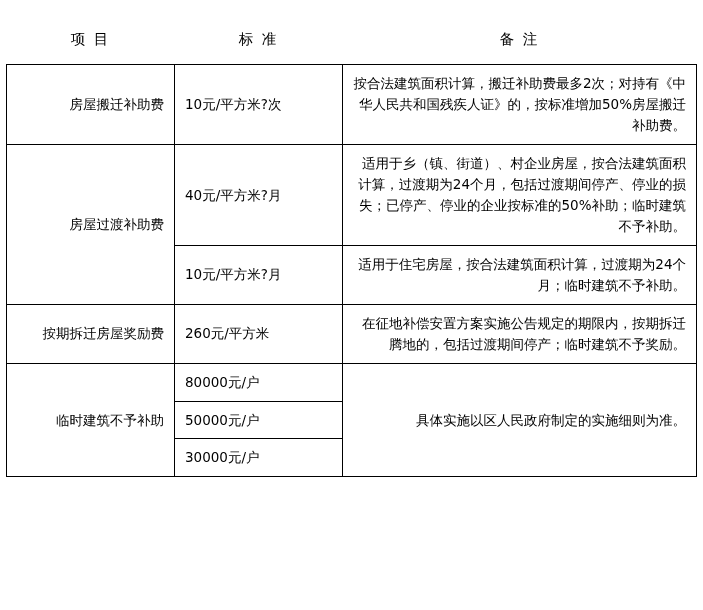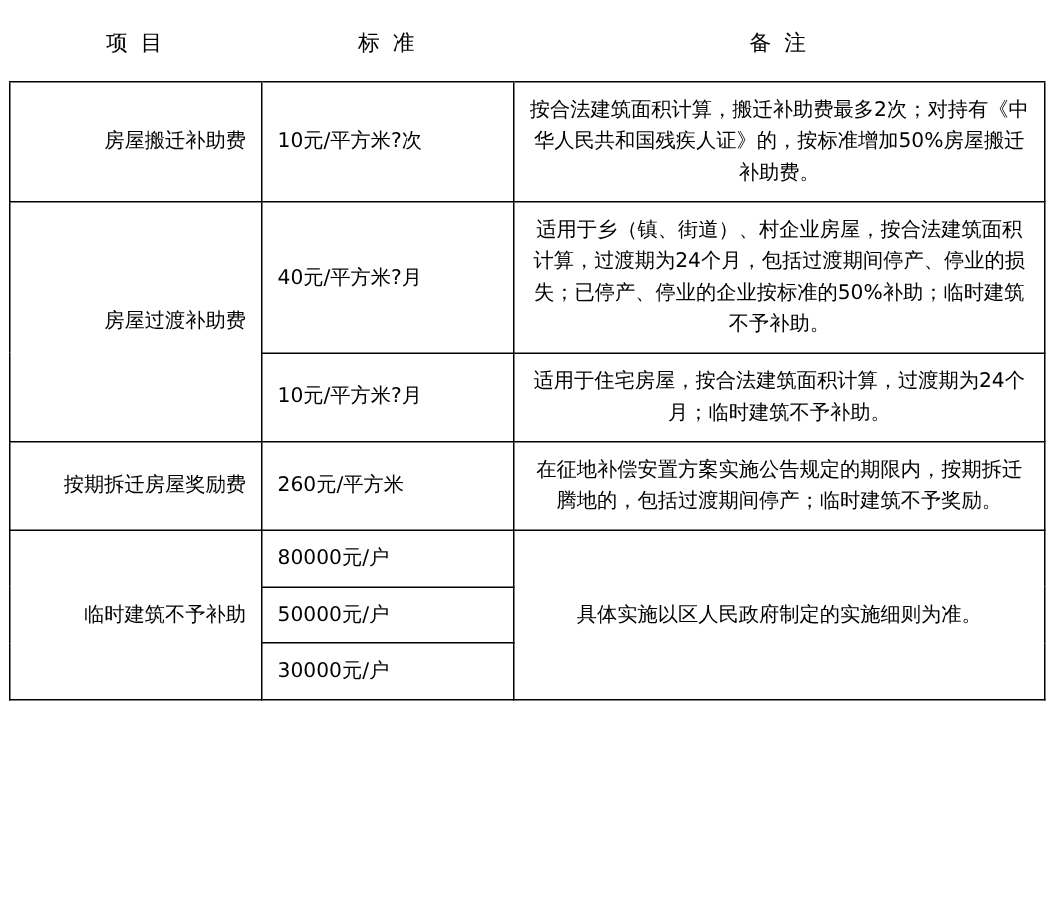--- a/index.html
+++ b/index.html
@@ -11,21 +11,21 @@
     width: 703px;
     height: 610px;
     font-family: "DejaVu Sans", "Liberation Sans", sans-serif;
     color: #000000;
     overflow: hidden;
   }
   .sheet {
     width: 621px;
     height: 610px;
     box-sizing: border-box;
-    padding: 4px 6px 4px 6px;
+    padding: 14px 6px 4px 6px;
   }
   table.comp-table {
     border-collapse: collapse;
     width: 691px;
     table-layout: fixed;
   }
   table.comp-table td {
     border: 1px solid #000000;
     font-size: 13.5px;
     line-height: 1.55;
@@ -45,21 +45,21 @@
     width: 168px;
     text-align: right;
     font-size: 13.5px;
   }
   td.col-std {
     width: 168px;
     text-align: left;
     font-size: 13.5px;
   }
   td.col-remark {
-    text-align: center;
+    text-align: right;
     font-size: 13.5px;
     line-height: 1.7;
     padding: 10px 12px;
   }
 </style>
 </head>
 <body>
 
 <div class="sheet">
   <table class="comp-table">

